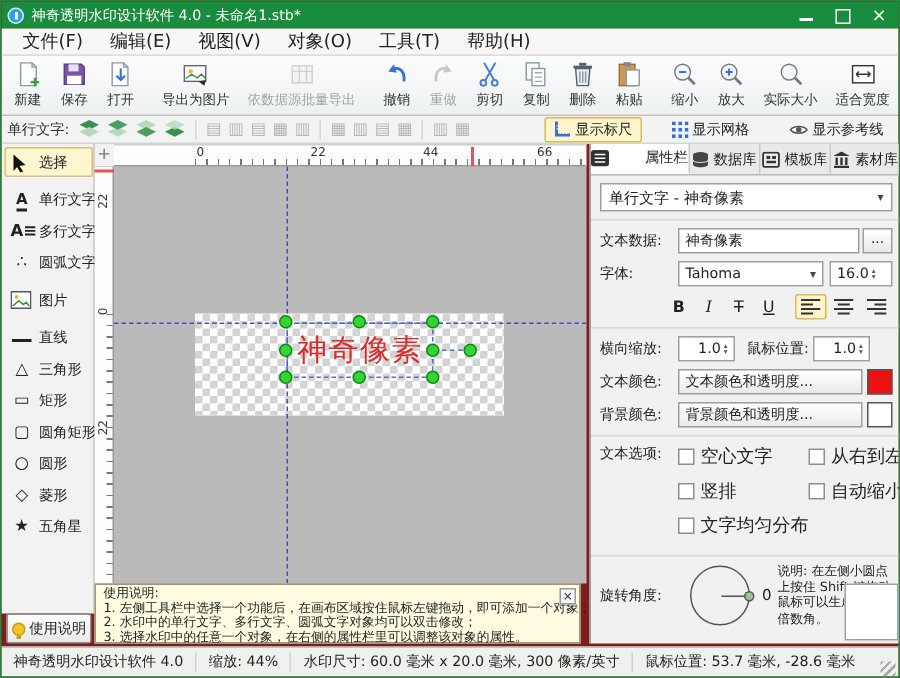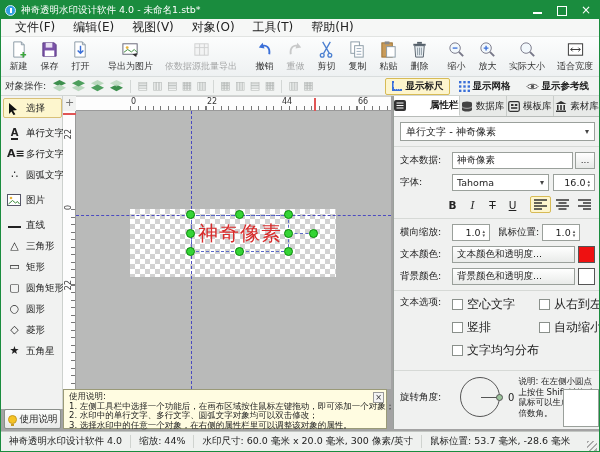--- a/index.html
+++ b/index.html
@@ -1,20 +1,20 @@
 <!DOCTYPE html>
 <html><head>
 <meta charset="utf-8">
 <style>
   * { margin:0; padding:0; box-sizing:border-box; }
   html,body { background:#888; }
   #app {
     position:relative; width:600px; height:452px; overflow:hidden;
     font-family:"DejaVu Sans","Liberation Sans",sans-serif;
-    font-size:10px; color:#222; background:#a3a3a3;
+    font-size:10px; color:#222; background:#7f1d1d;
     border:1px solid #1a8c3e;
   }
   
   .titlebar { position:absolute; left:0; top:0; width:600px; height:18px;
     background:#1a8c3e; color:#fff; display:flex; align-items:center; padding:0 4px; }
   .app-icon { width:11px; height:11px; border-radius:50%; background:#2ea0e0;
     border:1px solid #d8ecf8; margin-right:5px; position:relative; flex:0 0 auto; }
   .app-icon::after{ content:""; position:absolute; left:4px; top:2px; width:2px; height:5px; background:#fff; }
   .titlebar .title { font-size:9.5px; white-space:nowrap; }
   .winbtns { margin-left:auto; display:flex; gap:14px; align-items:center; padding-right:6px; }
@@ -36,21 +36,21 @@
   .tb-btn.disabled { opacity:.42; filter:grayscale(1); }
   .tb-sep { width:1px; background:#d7dbdb; margin:3px 3px; }
   .tb-ic { width:19px; height:19px; display:block; }
   
   .objectbar { position:absolute; left:0; top:76px; width:598px; height:19px;
     background:#f2f4f3; border-bottom:1px solid #d2d6d4; display:flex; align-items:center; padding:0 4px; }
   .objectbar .cap { font-size:9.5px; color:#333; margin-right:4px; white-space:nowrap; }
   .ob-ic { width:15px; height:14px; display:block; margin:0 2px; }
   .ob-sep { width:1px; height:13px; background:#d3d7d5; margin:0 4px; }
   .gray-glyph { font-size:11px; color:#b4b8b6; margin:0 2.2px; line-height:14px; }
-  .view-toggles { margin-left:auto; display:flex; align-items:flex-start; gap:3px;font-weight:bold; }
+  .view-toggles { margin-left:auto; display:flex; align-items:flex-start; gap:14px; }
   .toggle { display:flex; align-items:center; gap:3px; padding:1px 5px; border:1px solid transparent;
     border-radius:2px; font-size:9.5px; white-space:nowrap; }
   .toggle.active { background:#fdf5cd; border-color:#d7bb56; }
   
   .sidebar { position:absolute; left:0; top:95px; width:62px; height:313px;
     background:#f1f2f1; border-right:1px solid #cdd1ce; padding:2px 0 0 2px; }
   .tool { display:flex; align-items:center; gap:4px; height:20px; padding-left:3px;
     border:1px solid transparent; border-radius:2px; margin-bottom:1px; }
   .tool.active { background:#fdf6ce; border-color:#d8c077; }
   .tool.disabled { opacity:.5; }
@@ -88,21 +88,21 @@
     white-space:nowrap; letter-spacing:1px; }
   .handle { position:absolute; width:9px; height:9px; border-radius:50%;
     background:#35d435; border:1px solid #0b8a0b; }
   .rot-link { position:absolute; left:213px; top:122px; width:25px; border-top:1px dashed #5b6bc8; }
   
   .panel { position:absolute; left:392px; top:95px; width:208px; height:333px;
     background:#f0f1f0; border-left:1px solid #9aa09b; }
   .ptabs { display:flex; height:21px; border-bottom:1px solid #b8bcb9; background:#e8eae8; }
   .ptab { flex:1; display:flex; align-items:center; justify-content:center; gap:3px;
     font-size:9.5px; white-space:nowrap; border-right:1px solid #c8ccc9; }
-  .ptab.active { background:#fff; border-bottom:1px solid #fff; font-weight:bold;gap:24px; }
+  .ptab.active { background:#fff; border-bottom:1px solid #fff; font-weight:normal;gap:24px; }
   .ptab .p-ic { width:12px; height:11px; display:block; }
   .pbody { padding:5px 6px 0 6px; }
   .selector { display:flex; align-items:center; height:19px; background:#fff;
     border:1px solid #9aa09b; padding:0 5px; margin-bottom:5px; }
   .selector .sel-txt { flex:1; font-size:10px; white-space:nowrap; }
   .chev { font-size:8px; color:#444; }
   .group-line { border-top:1px solid #d6d9d6; margin:4px -6px 5px -6px; }
   .prow { display:flex; align-items:center; margin-bottom:5px; }
   .plabel { width:52px; font-size:9.5px; white-space:nowrap; flex:0 0 auto; }
   .pinput { background:#fff; border:1px solid #9aa09b; height:17px; display:flex; align-items:center;
@@ -240,35 +240,35 @@
     <div class="tb-btn">
       <svg class="tb-ic" viewBox="0 0 20 20">
           <rect x="3" y="2" width="9" height="12" fill="#fff" stroke="#8a9aa5"></rect>
           <rect x="7" y="6" width="9" height="12" fill="#fff" stroke="#8a9aa5"></rect>
           <path d="M9 9h5M9 12h5M9 15h5" stroke="#9ab"></path>
         </svg>
       <span class="lbl">复制</span>
     </div>
     <div class="tb-btn">
       <svg class="tb-ic" viewBox="0 0 20 20">
-          <rect x="3" y="3" width="11" height="15" fill="#c89b5a" stroke="#9a7030"></rect>
-          <rect x="6" y="1.5" width="5" height="3" fill="#888"></rect>
-          <rect x="8" y="7" width="9" height="11" fill="#fff" stroke="#8a9aa5"></rect>
-        </svg>
-      <span class="lbl">粘贴</span>
-    </div>
-    <div class="tb-btn">
-      <svg class="tb-ic" viewBox="0 0 20 20">
           <path d="M5 6h10l-1 12H6z" fill="#e8eef2" stroke="#55606a"></path>
           <rect x="3.5" y="4" width="13" height="2" fill="#55606a"></rect>
           <rect x="7.5" y="2" width="5" height="2" fill="#55606a"></rect>
           <path d="M8 8v8M10 8v8M12 8v8" stroke="#8a98a2"></path>
         </svg>
       <span class="lbl">删除</span>
     </div>
+    <div class="tb-btn">
+      <svg class="tb-ic" viewBox="0 0 20 20">
+          <rect x="3" y="3" width="11" height="15" fill="#c89b5a" stroke="#9a7030"></rect>
+          <rect x="6" y="1.5" width="5" height="3" fill="#888"></rect>
+          <rect x="8" y="7" width="9" height="11" fill="#fff" stroke="#8a9aa5"></rect>
+        </svg>
+      <span class="lbl">粘贴</span>
+    </div>
     <div class="tb-sep"></div>
     <div class="tb-btn">
       <svg class="tb-ic" viewBox="0 0 20 20">
           <circle cx="8.5" cy="8.5" r="5.5" fill="#f2f8fc" stroke="#778"></circle>
           <path d="M12.5 12.5L17 17" stroke="#778" stroke-width="2"></path>
           <path d="M6 8.5h5" stroke="#3a6fd8" stroke-width="1.4"></path>
         </svg>
       <span class="lbl">缩小</span>
     </div>
     <div class="tb-btn">
@@ -294,21 +294,21 @@
       <span class="lbl">适合宽度</span>
     </div>
     <div class="tb-btn">
       
       
     </div>
 
   </div>
 
   <div class="objectbar">
-    <span class="cap">对象操作:</span>
+    <span class="cap">单行文字:</span>
     <svg class="ob-ic" viewBox="0 0 16 15">
         <path d="M8 1l7 3.5L8 8 1 4.5z" fill="#3d8f4d"></path>
         <path d="M8 6l7 3.5L8 13 1 9.5z" fill="#b9d8bd"></path>
       </svg>
     <svg class="ob-ic" viewBox="0 0 16 15">
         <path d="M8 6l7 3.5L8 13 1 9.5z" fill="#b9d8bd"></path>
         <path d="M8 1l7 3.5L8 8 1 4.5z" fill="#4d9f5d"></path>
       </svg>
     <svg class="ob-ic" viewBox="0 0 16 15">
         <path d="M8 1l7 3.5L8 8 1 4.5z" fill="#b9d8bd"></path>
@@ -511,21 +511,21 @@
             <span>神奇像素</span>
           </div>
         <div class="more-btn">...</div>
       </div>
       <div class="prow">
         <span class="plabel">字体:</span>
         <div class="pinput" style="flex:1">
           <span style="flex:1">Tahoma</span>
             <span class="chev">▾</span>
         </div>
-        <div class="pinput" style="width:42px;margin-left:4px;justify-content:flex-end">
+        <div class="pinput" style="width:42px;margin-left:4px;">
           <span>16.0</span>
           <span class="spin">
               <span>▴</span>
               <span>▾</span>
             </span>
         </div>
       </div>
       <div class="prow" style="justify-content:flex-end; gap:1px;">
         <div class="stylebtn" style="font-weight:bold">B</div>
         <div class="stylebtn" style="font-style:italic;font-family:'DejaVu Serif',serif">I</div>

